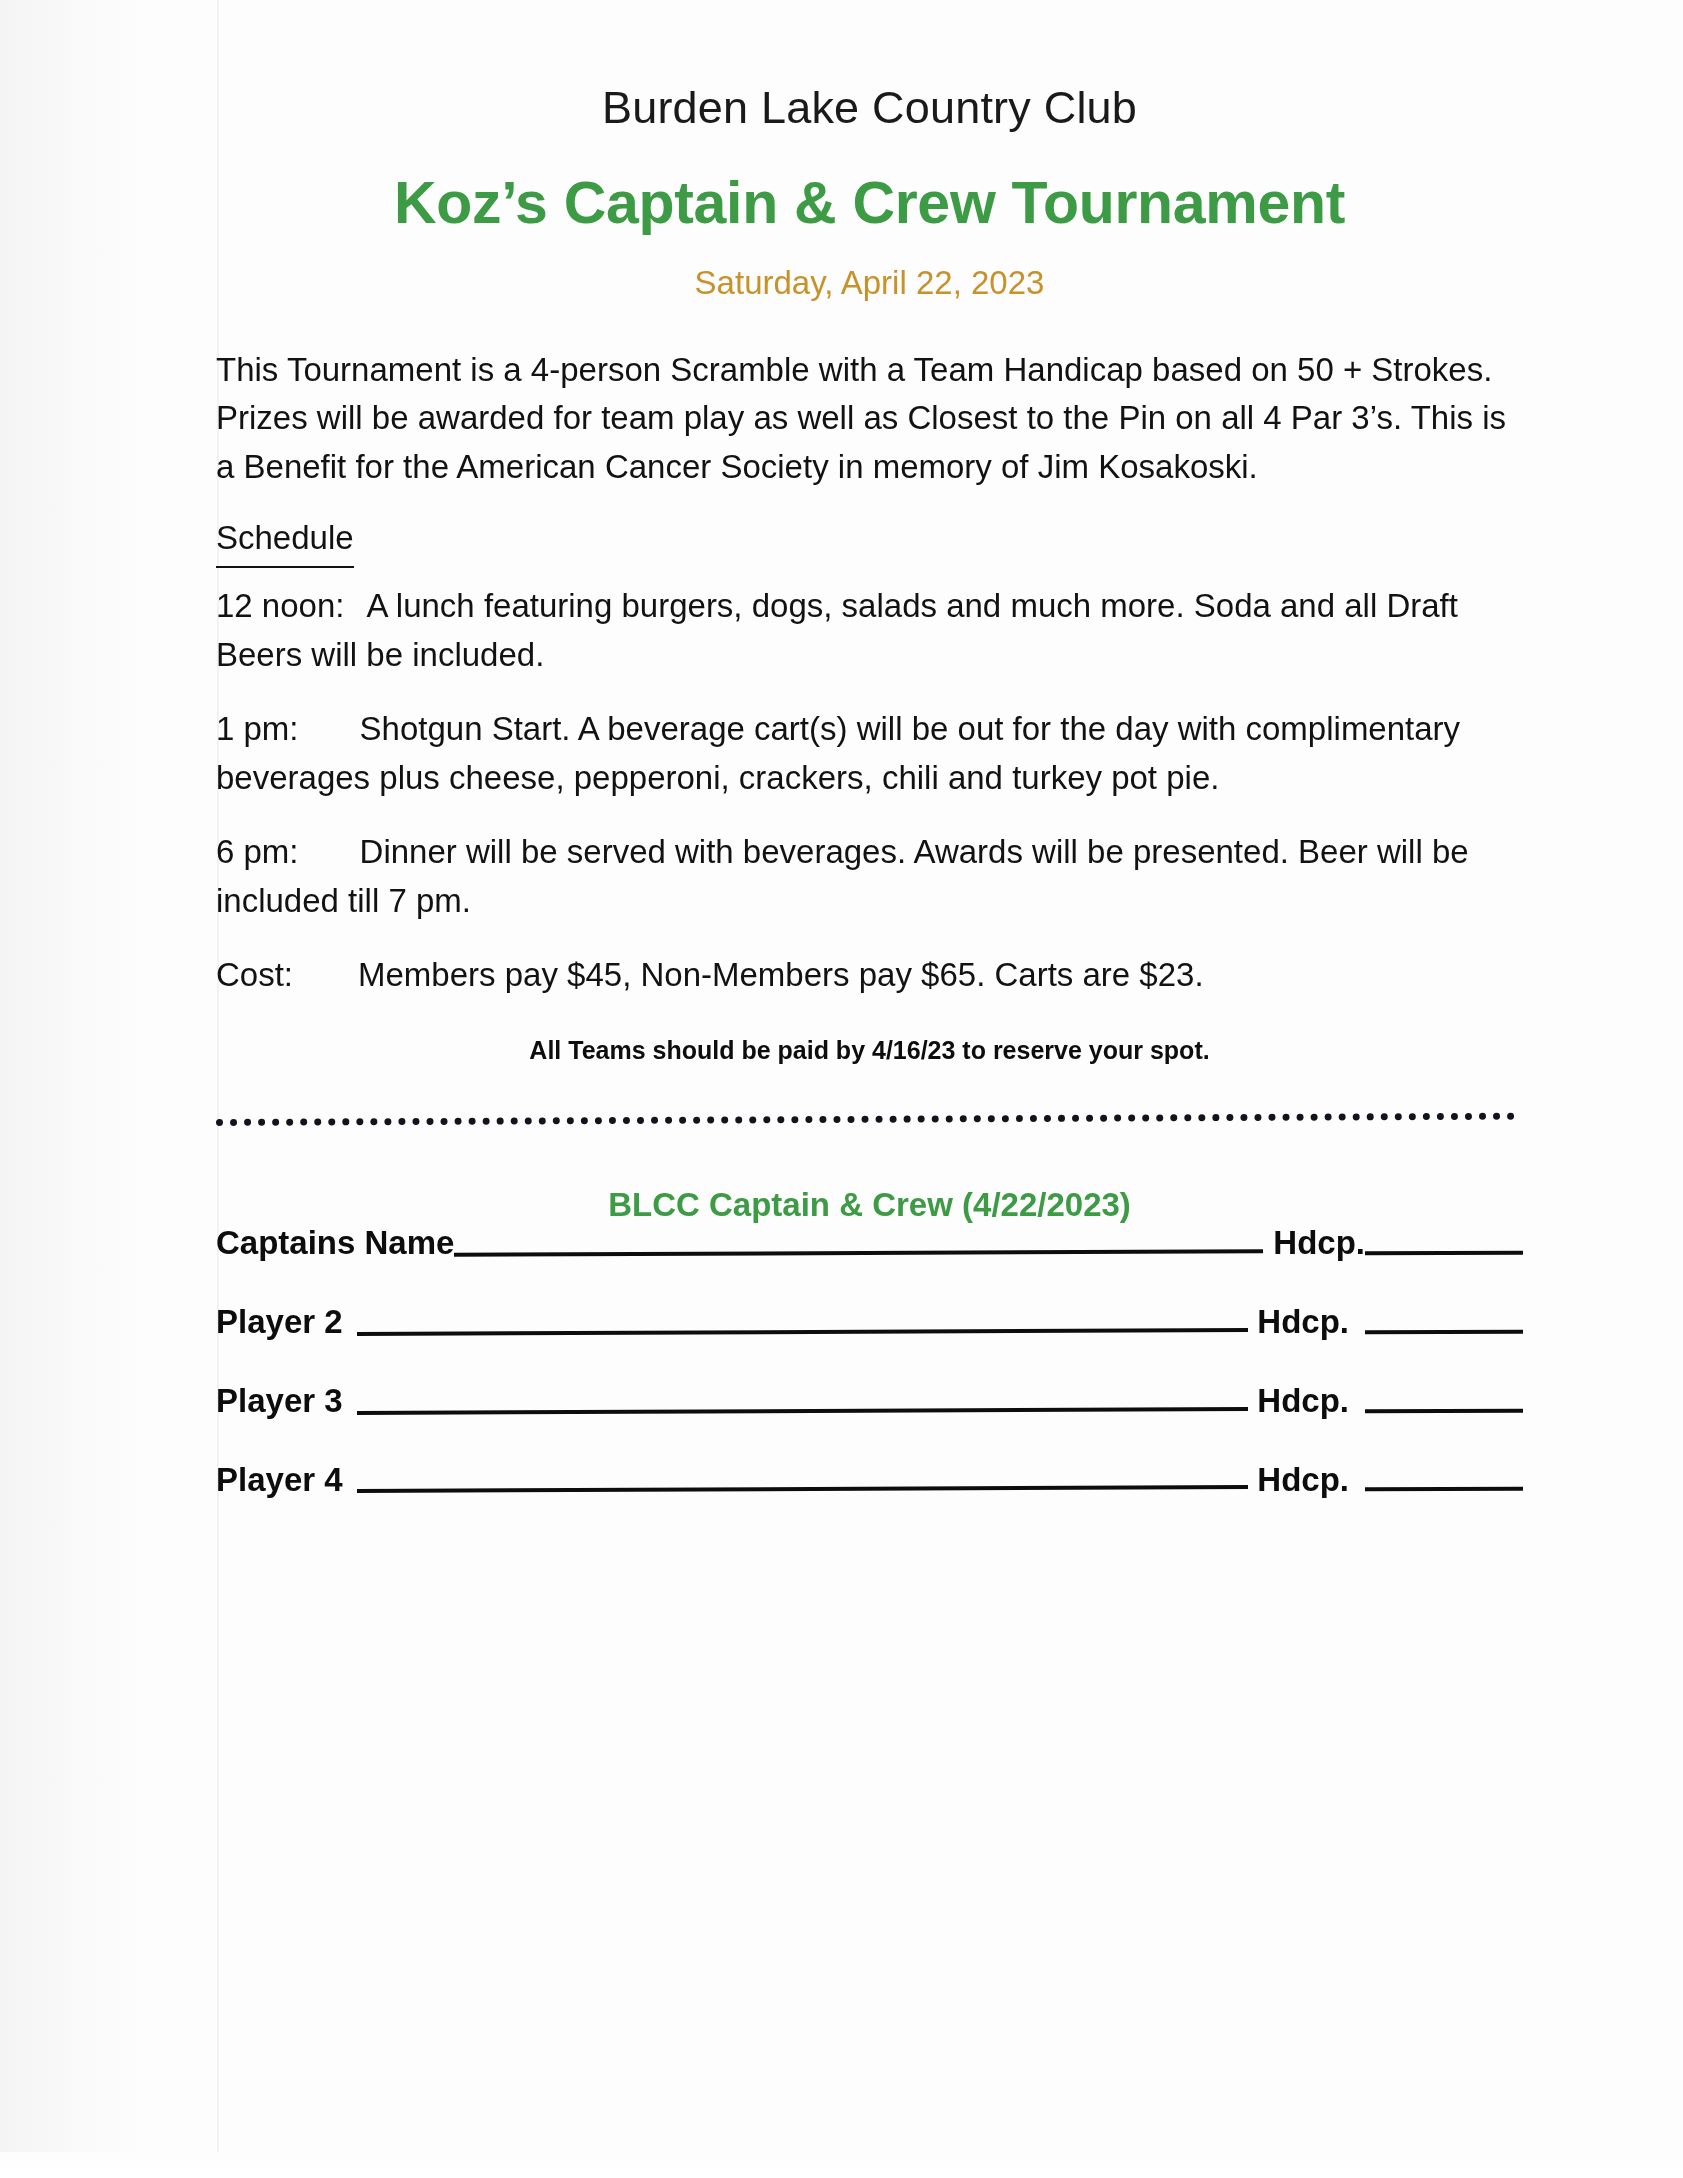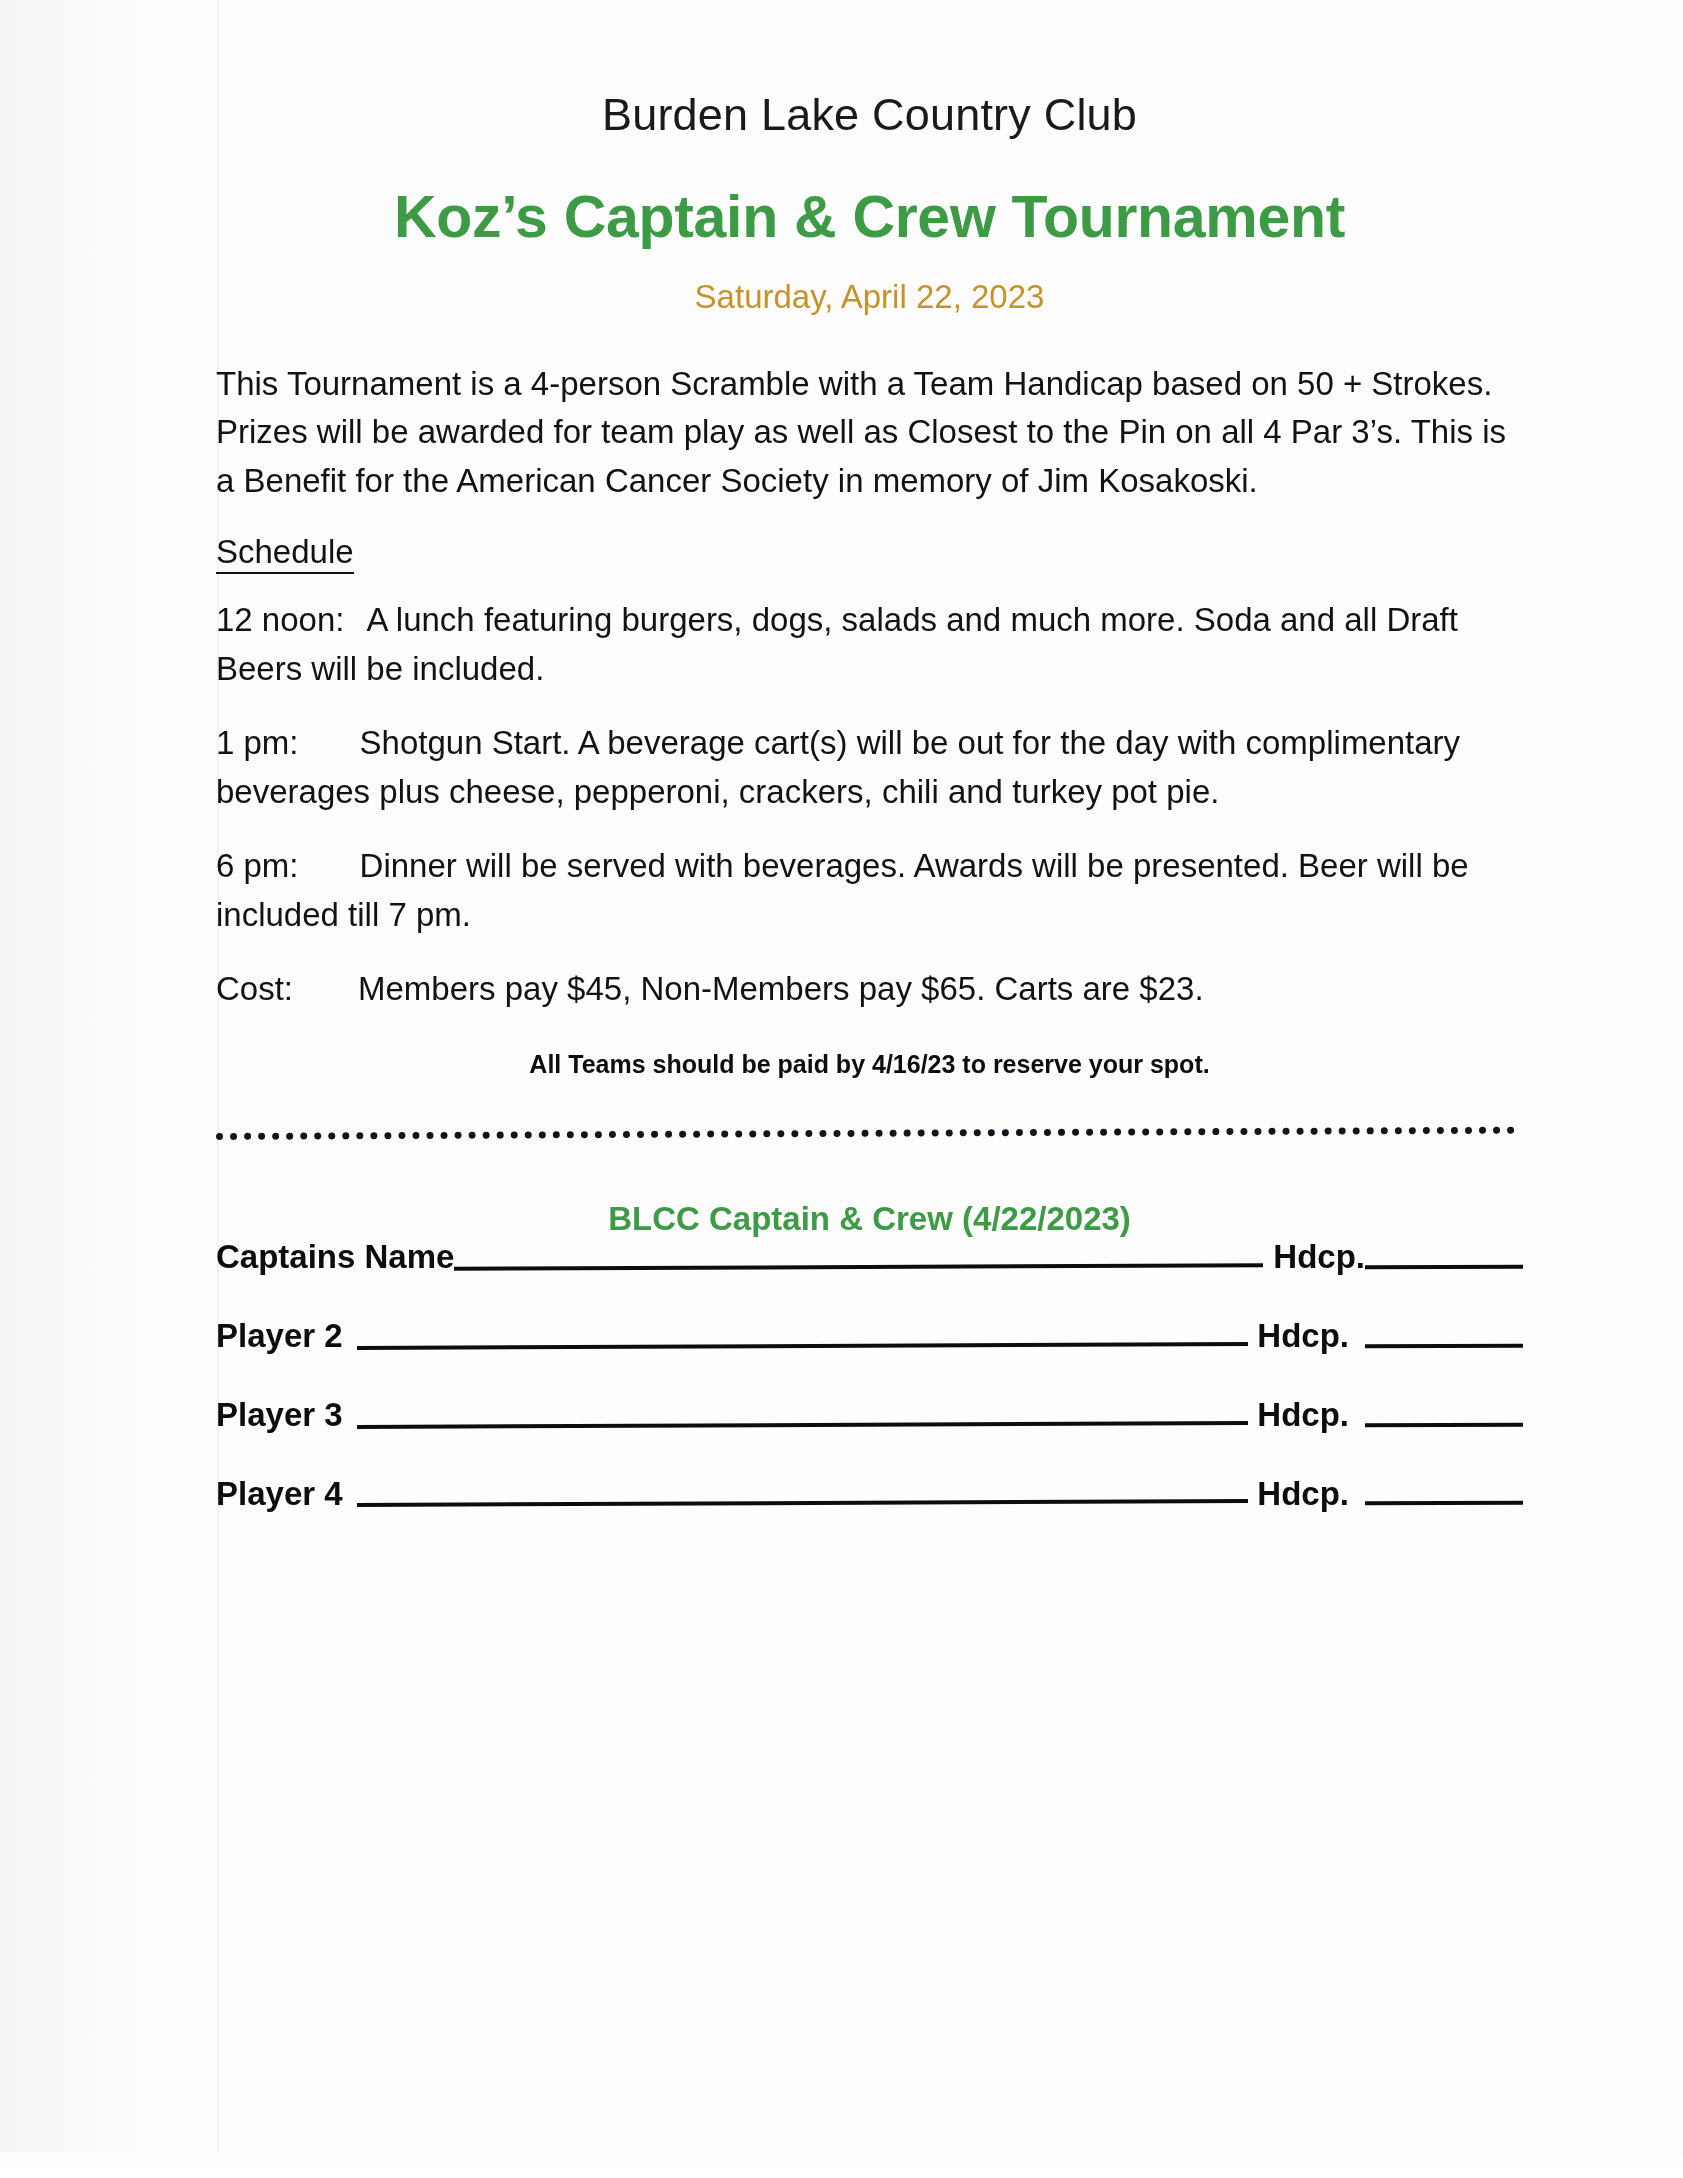--- a/index.html
+++ b/index.html
@@ -49,21 +49,21 @@
     left: 216px;
     top: 0;
     width: 1307px;
     color: #111111;
   }
 
   .center { text-align: center; }
 
   
   .club-title {
-    margin: 7px;
+    margin: 0;
     padding-top: 83px;
     font-size: 45px;
     font-weight: 400;
     letter-spacing: 0.2px;
     color: #1a1a1a;
     line-height: 1.1;
   }
   .event-title {
     margin: 0;
     padding-top: 38px;
@@ -96,21 +96,21 @@
   p.para:last-child { margin-bottom: 0; }
 
   .section-head {
     margin: 0 0 22px 0;
     font-size: 33px;
     line-height: 1.3;
     color: #121212;
   }
   .section-head span {
     border-bottom: 2px solid #121212;
-    padding-bottom: 2px;
+    padding-bottom: 10px;
     text-align: right;
   }
 
   .schedule-line { margin-bottom: 26px; }
   .sched-time { }
   .sched-gap-sm { display: inline-block; width: 22px; }
   .sched-gap-lg { display: inline-block; width: 61px; }
   .sched-gap-xl { display: inline-block; width: 65px; }
 
   .deadline {

